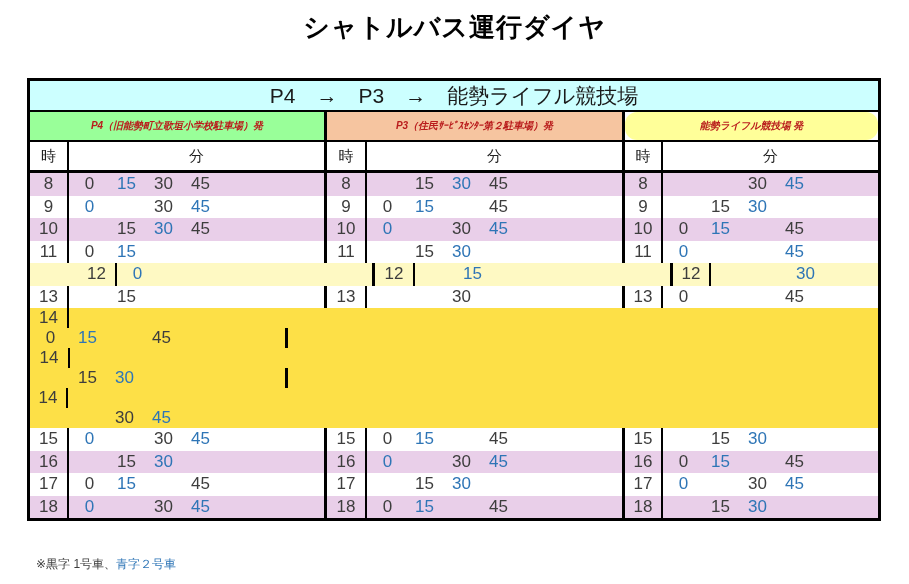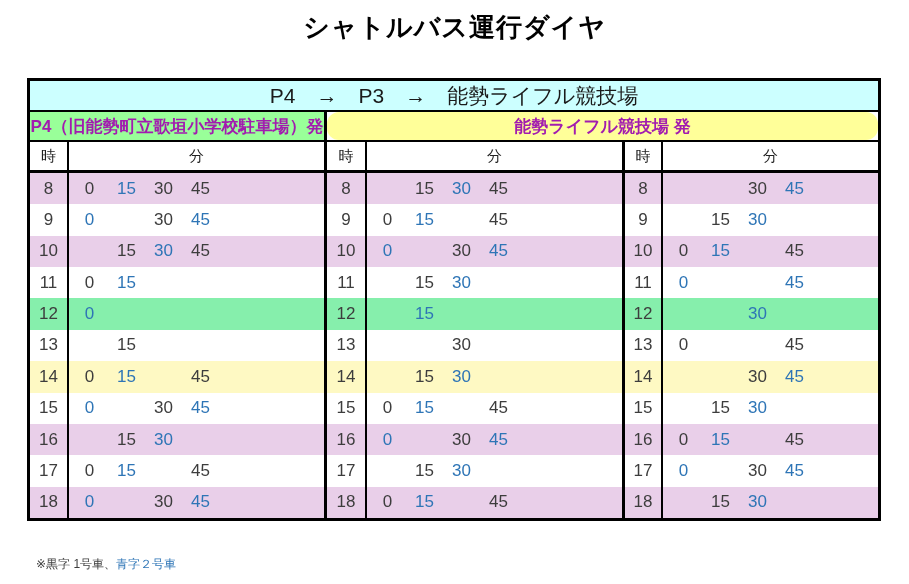--- a/index.html
+++ b/index.html
@@ -4,22 +4,22 @@
 <style>
   html,body{margin:0;padding:0;width:909px;height:584px;background:#ffffff;overflow:hidden;
     font-family:"Liberation Sans","DejaVu Sans",sans-serif;}
   .title{position:absolute;top:10px;left:0;width:909px;text-align:center;
     font-size:26px;font-weight:bold;color:#000;letter-spacing:1px;}
   .table{position:absolute;left:27px;top:78px;width:854px;height:443px;
     border:3px solid #000;box-sizing:border-box;display:flex;flex-direction:column;background:#fff;}
   .route-header{height:31px;flex:none;border-bottom:2px solid #000;box-sizing:border-box;
     display:flex;align-items:center;justify-content:center;font-size:21px;color:#1a1a1a;}
   .section-headers{height:30px;flex:none;border-bottom:2px solid #000;box-sizing:border-box;display:flex;}
-  .sec-h{display:flex;align-items:center;justify-content:center;font-size:17px;font-weight:bold;
-    color:#a21caf;box-sizing:border-box;height:100%;}
+  .sec-h{display:flex;align-items:center;justify-content:center;font-size:10px;font-weight:bold;
+    color:#b91c1c;box-sizing:border-box;height:100%;font-style:italic;}
   .sec-1{width:297px;border-right:3px solid #000;}
   .sec-2{width:298px;border-right:3px solid #000;}
   .sec-3{flex:1;}
   .label-row{height:31px;flex:none;border-bottom:3px solid #000;box-sizing:border-box;display:flex;}
   .tbody{flex:1;display:flex;flex-direction:column;}
   .trow{flex:1;display:flex;}
   .cell{box-sizing:border-box;height:100%;display:flex;align-items:center;font-size:17px;}
   .hourcol{justify-content:center;}
   .mincol{justify-content:flex-start;padding-left:2px;}
   .c-h1{width:39px;border-right:2px solid #000;}
@@ -34,20 +34,21 @@
 </style>
 </head>
 <body>
 
 <div class="title">シャトルバス運行ダイヤ</div>
 
 <div class="table">
   <div class="route-header" style="background: rgb(204, 255, 255);">P4　→　P3　→　能勢ライフル競技場</div>
   <div class="section-headers">
       <div class="sec-h sec-1" style="background: rgb(153, 255, 153);">P4（旧能勢町立歌垣小学校駐車場）発</div>
+      <div class="sec-h sec-2" style="background: rgb(246, 197, 160);">P3（住民ｻｰﾋﾞｽｾﾝﾀｰ第２駐車場）発</div>
       <div class="sec-h sec-3" style="background: rgb(255, 255, 153); border-radius: 12px;">能勢ライフル競技場 発</div>
     </div>
   <div class="label-row">
       <div class="cell hourcol c-h1">時</div>
       <div class="cell c-m1">分</div>
       <div class="cell hourcol c-h2">時</div>
       <div class="cell c-m2">分</div>
       <div class="cell hourcol c-h3">時</div>
       <div class="cell c-m3">分</div>
     </div>
@@ -137,21 +138,21 @@
           <span class="slot"></span>
         </div>
         <div class="cell hourcol c-h3" style="color: rgb(61, 61, 61);">11</div>
         <div class="cell mincol c-m3">
           <span class="slot" style="color: rgb(46, 117, 182);">0</span>
           <span class="slot"></span>
           <span class="slot"></span>
           <span class="slot" style="color: rgb(46, 117, 182);">45</span>
         </div>
       </div>
-      <div class="trow" style="background: #86efac;">
+      <div class="trow" style="background: #fef9c3; padding-left: 48px;">
         <div class="cell hourcol c-h1" style="color: rgb(61, 61, 61);">12</div>
         <div class="cell mincol c-m1">
           <span class="slot" style="color: rgb(46, 117, 182);">0</span>
           <span class="slot"></span>
           <span class="slot"></span>
           <span class="slot"></span>
         </div>
         <div class="cell hourcol c-h2" style="color: rgb(61, 61, 61);">12</div>
         <div class="cell mincol c-m2">
           <span class="slot"></span>
@@ -183,21 +184,21 @@
           <span class="slot"></span>
         </div>
         <div class="cell hourcol c-h3" style="color: rgb(61, 61, 61);">13</div>
         <div class="cell mincol c-m3">
           <span class="slot" style="color: rgb(61, 61, 61);">0</span>
           <span class="slot"></span>
           <span class="slot"></span>
           <span class="slot" style="color: rgb(61, 61, 61);">45</span>
         </div>
       </div>
-      <div class="trow" style="background: #fef9c3;">
+      <div class="trow" style="background: #fde047; flex-direction: column;">
         <div class="cell hourcol c-h1" style="color: rgb(61, 61, 61);">14</div>
         <div class="cell mincol c-m1">
           <span class="slot" style="color: rgb(61, 61, 61);">0</span>
           <span class="slot" style="color: rgb(46, 117, 182);">15</span>
           <span class="slot"></span>
           <span class="slot" style="color: rgb(61, 61, 61);">45</span>
         </div>
         <div class="cell hourcol c-h2" style="color: rgb(61, 61, 61);">14</div>
         <div class="cell mincol c-m2">
           <span class="slot"></span>

